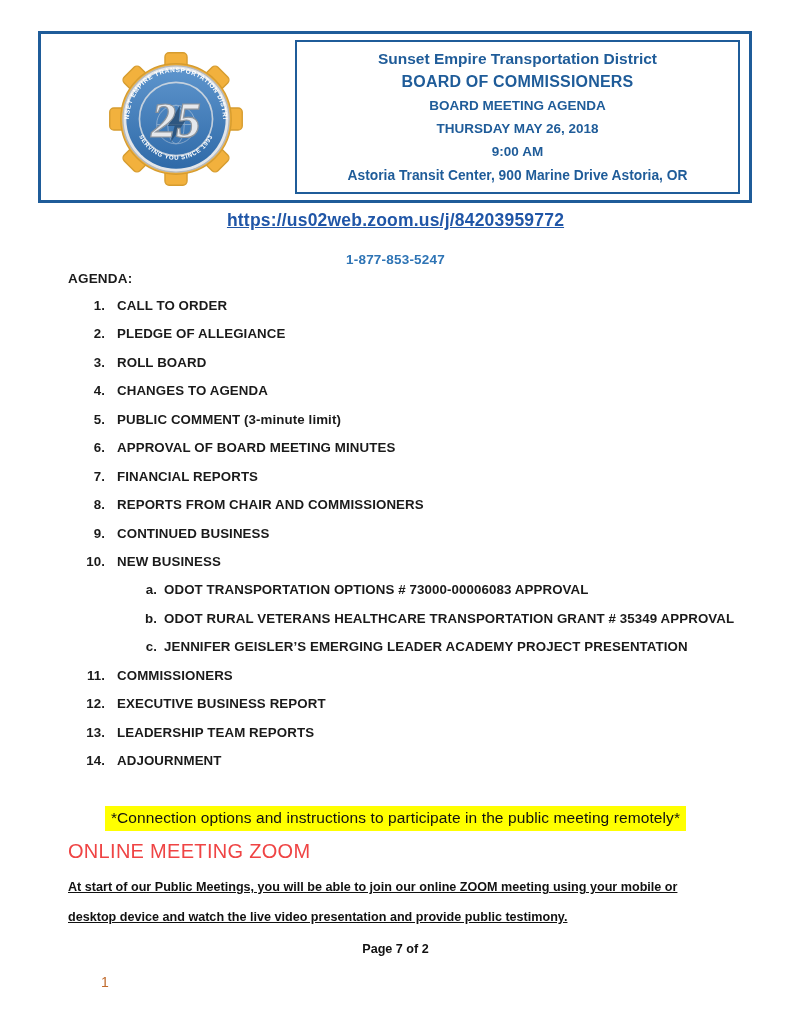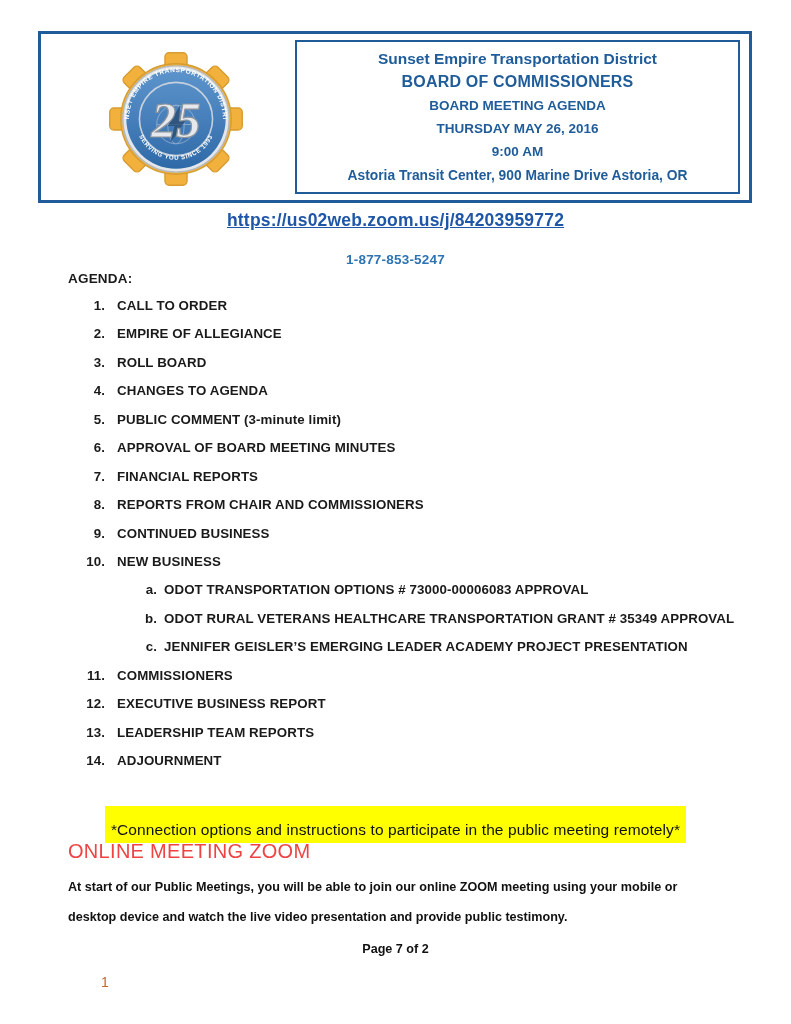--- a/index.html
+++ b/index.html
@@ -48,29 +48,29 @@
   .agenda-row{display:flex;height:28.45px;align-items:flex-start;
     font-size:13.3px;font-weight:bold;letter-spacing:.1px;line-height:17px;}
   .agenda-row .rnum{width:37px;text-align:right;flex:none;}
   .agenda-row .rlabel{margin-left:12px;white-space:nowrap;}
   .agenda-row.sub .rnum{width:89px;}
   .agenda-row.sub .rlabel{margin-left:7px;}
   
   .highlight-row{position:absolute;top:806px;left:0;width:100%;text-align:center;}
   .highlight-text{
     display:inline-block;background:#ffff00;color:#111111;
-    font-size:15.5px;padding:15px 6px 4px 6px;letter-spacing:.1px;
+    font-size:15.5px;padding:3px 6px 4px 6px;letter-spacing:.1px;
   }
   .online-heading{
     position:absolute;top:840px;left:68px;
     font-size:20px;letter-spacing:.3px;color:#ef4444;
   }
   .body-par{
     position:absolute;top:872px;left:68px;width:660px;
-    font-size:12.6px;font-weight:bold;line-height:30px;color:#111111;
+    font-size:12.6px;font-weight:bold;line-height:30px;color:#111111;text-decoration:underline;
   }
   
   .page-label{
     position:absolute;top:942px;left:0;width:100%;text-align:center;
     font-size:12.6px;font-weight:bold;color:#111111;
   }
   .corner-num{
     position:absolute;top:974px;left:101px;
     font-size:14px;color:#c0692b;
   }
@@ -141,21 +141,21 @@
         <text font-size="4.4" font-weight="bold" fill="#ffffff" letter-spacing="0.5">
           <textPath href="#arcBot" startOffset="50%" text-anchor="middle">SERVING YOU SINCE 1993</textPath>
         </text>
       </svg>
     </div>
 
     <div class="inner-box">
       <div class="hl hl-org">Sunset Empire Transportation District</div>
       <div class="hl hl-board">BOARD OF COMMISSIONERS</div>
       <div class="hl hl-sm">BOARD MEETING AGENDA</div>
-      <div class="hl hl-sm">THURSDAY MAY 26, 2016</div>
+      <div class="hl hl-sm">THURSDAY MAY 26, 2018</div>
       <div class="hl hl-sm">9:00 AM</div>
       <div class="hl hl-loc">Astoria Transit Center, 900 Marine Drive Astoria, OR</div>
     </div>
   </div>
 
   <div class="zoom-link-row">
     <a class="zoom-link" href="#">https://us02web.zoom.us/j/84203959772</a>
   </div>
   <div class="phone-row">
     <span class="phone">1-877-853-5247</span>
@@ -163,21 +163,21 @@
 
   <div class="agenda-heading">AGENDA:</div>
 
   <div class="agenda-list">
     <div class="agenda-row">
         <span class="rnum">1.</span>
         <span class="rlabel">CALL TO ORDER</span>
       </div>
     <div class="agenda-row">
         <span class="rnum">2.</span>
-        <span class="rlabel">EMPIRE OF ALLEGIANCE</span>
+        <span class="rlabel">PLEDGE OF ALLEGIANCE</span>
       </div>
     <div class="agenda-row">
         <span class="rnum">3.</span>
         <span class="rlabel">ROLL BOARD</span>
       </div>
     <div class="agenda-row">
         <span class="rnum">4.</span>
         <span class="rlabel">CHANGES TO AGENDA</span>
       </div>
     <div class="agenda-row">

